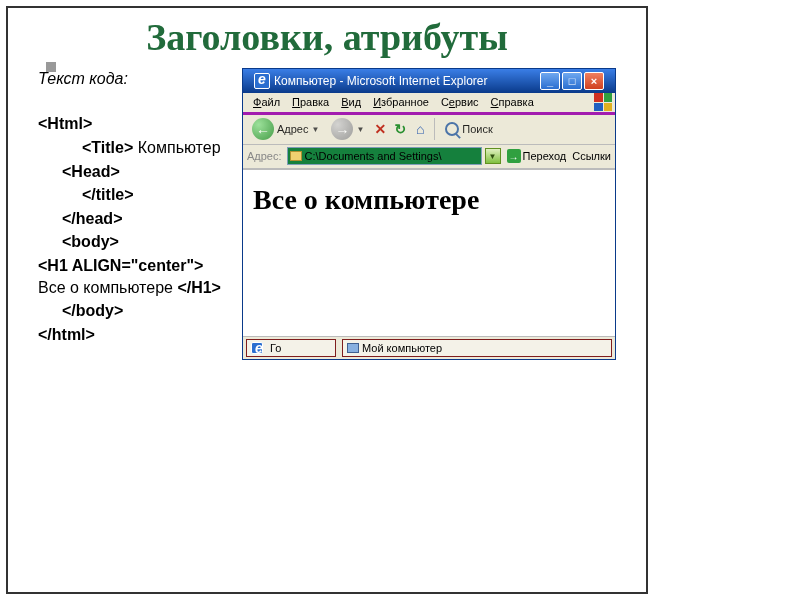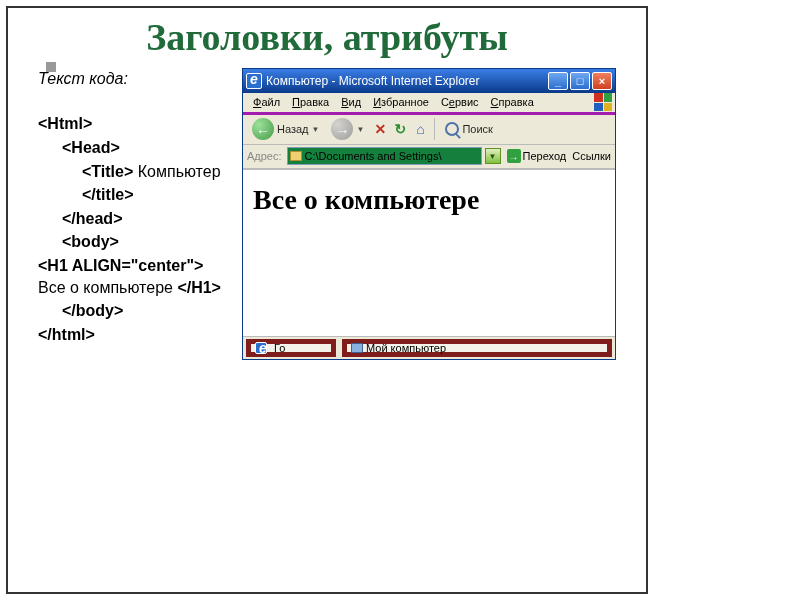--- a/index.html
+++ b/index.html
@@ -71,21 +71,21 @@
     font-family: Tahoma, Arial, sans-serif;
     font-size: 11px;
     color: #000;
   }
   .titlebar {
     height: 24px;
     background: linear-gradient(to bottom, #3a7ee6 0%, #0a3a8a 100%);
     display: flex;
     align-items: center;
     color: #fff;
-    padding: 0 3px;
+    padding: 0 11px;
   }
   .ie-icon {
     width: 16px; height: 16px;
     background: #2a6ed0;
     border: 1px solid #fff;
     border-radius: 2px;
     margin-right: 4px;
     position: relative;
   }
   .ie-icon::after {
@@ -270,21 +270,21 @@
     height: 22px;
     display: flex;
     align-items: center;
     padding: 0 3px;
     gap: 6px;
   }
   .status-seg {
     display: flex;
     align-items: center;
     gap: 3px;
-    border: 5px solid #7f1d1d;
+    border: 1px solid #7f1d1d;
     height: 18px;
     padding: 0 4px;
     background: #f4f2e8;
   }
   .status-seg.first { width: 90px; }
   .status-seg.mid { flex: 1; }
   .comp-ic {
     width: 12px; height: 10px;
     background: #88b0e0;
     border: 1px solid #406090;
@@ -297,24 +297,24 @@
 <div class="inner-frame">
   <div class="bullet"></div>
   <div class="title">
     <span>Заголовки, атрибуты</span><br>
   </div>
 
   <div class="content">
     <div class="left">
       <div class="subtitle">Текст кода:</div>
       <div class="code-line"><span class="b">&lt;Html&gt;</span></div>
-      <div class="code-line indent1"><span class="b">&lt;Head&gt;</span></div>
       <div class="code-line indent2">
         <span class="b">&lt;Title&gt;</span><span> Компьютер </span>
       </div>
+      <div class="code-line indent1"><span class="b">&lt;Head&gt;</span></div>
       <div class="code-line cont"><span class="b">&lt;/title&gt;</span></div>
       <div class="code-line indent1"><span class="b">&lt;/head&gt;</span></div>
       <div class="code-line indent1"><span class="b">&lt;body&gt;</span></div>
       <div class="code-line">
         <span class="b">&lt;H1 ALIGN="center"&gt;</span><span> Все о компьютере </span><span class="b">&lt;/H1&gt;</span>
       </div>
       <div class="code-line indent1"><span class="b">&lt;/body&gt;</span></div>
       <div class="code-line"><span class="b">&lt;/html&gt;</span></div>
     </div>
 
@@ -341,21 +341,21 @@
             <div></div>
                 <div></div>
                 <div></div>
                 <div></div>
           </div>
         </div>
 
         <div class="toolbar">
           <div class="nav-btn">
             <div class="circle green">←</div>
-            <span>Назад</span>
+            <span>Адрес</span>
             <span class="small-arrow">▼</span>
           </div>
           <div class="nav-btn">
             <div class="circle grey">→</div>
             <span class="small-arrow">▼</span>
           </div>
           <div class="tool-icon tool-x">✕</div>
           <div class="tool-icon tool-refresh">↻</div>
           <div class="tool-icon tool-home">⌂</div>
           <div class="sep"></div>

